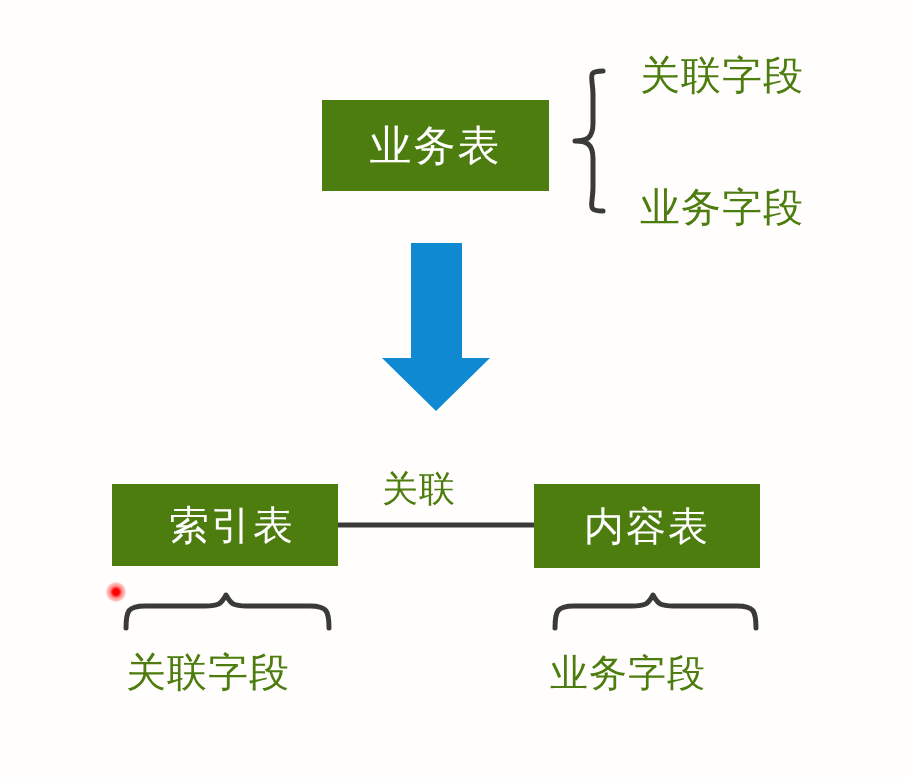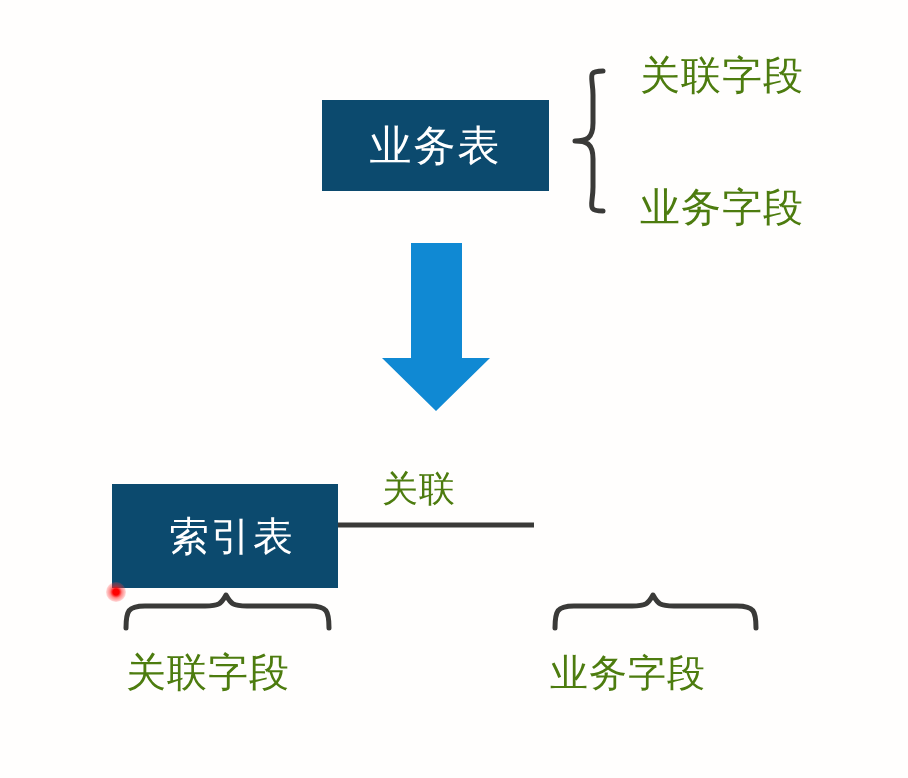--- a/index.html
+++ b/index.html
@@ -15,38 +15,38 @@
     width: 908px;
     height: 778px;
     background: #fffefd;
     overflow: hidden;
   }
   .node-box {
     position: absolute;
     display: flex;
     align-items: center;
     justify-content: center;
-    background: #0c4a6e;
+    background: #4d7c0f;
     color: #ffffff;
     letter-spacing: 2px;
     box-sizing: border-box;
     user-select: none;
   }
   #box-business {
     left: 322px;
     top: 100px;
     width: 227px;
     height: 91px;
     font-size: 42px;
   }
   #box-index {
     left: 112px;
     top: 484px;
     width: 226px;
-    height: 104px;
+    height: 82px;
     font-size: 40px;
     padding-left: 14px;
   }
   #box-content {
     left: 534px;
     top: 484px;
     width: 226px;
     height: 84px;
     font-size: 40px;
   }
@@ -130,20 +130,23 @@
 
   <div class="label-text" id="label-rel-field-top">关联字段</div>
   <div class="label-text" id="label-biz-field-top">业务字段</div>
 
   <div class="label-text" id="label-relation-mid">关联</div>
 
   <div class="node-box" id="box-index">
     <span>索引表</span>
   </div>
 
+  <div class="node-box" id="box-content">
+    <span>内容表</span>
+  </div>
 
   <div class="label-text" id="label-rel-field-bottom">关联字段</div>
   <div class="label-text" id="label-biz-field-bottom">业务字段</div>
 
   <svg class="overlay" viewBox="0 0 908 778">
 
     <path class="brace-path" d="M 603 71
              C 586 71 593 77 593 95
              L 593 123
              C 593 139 586 141 575 141

